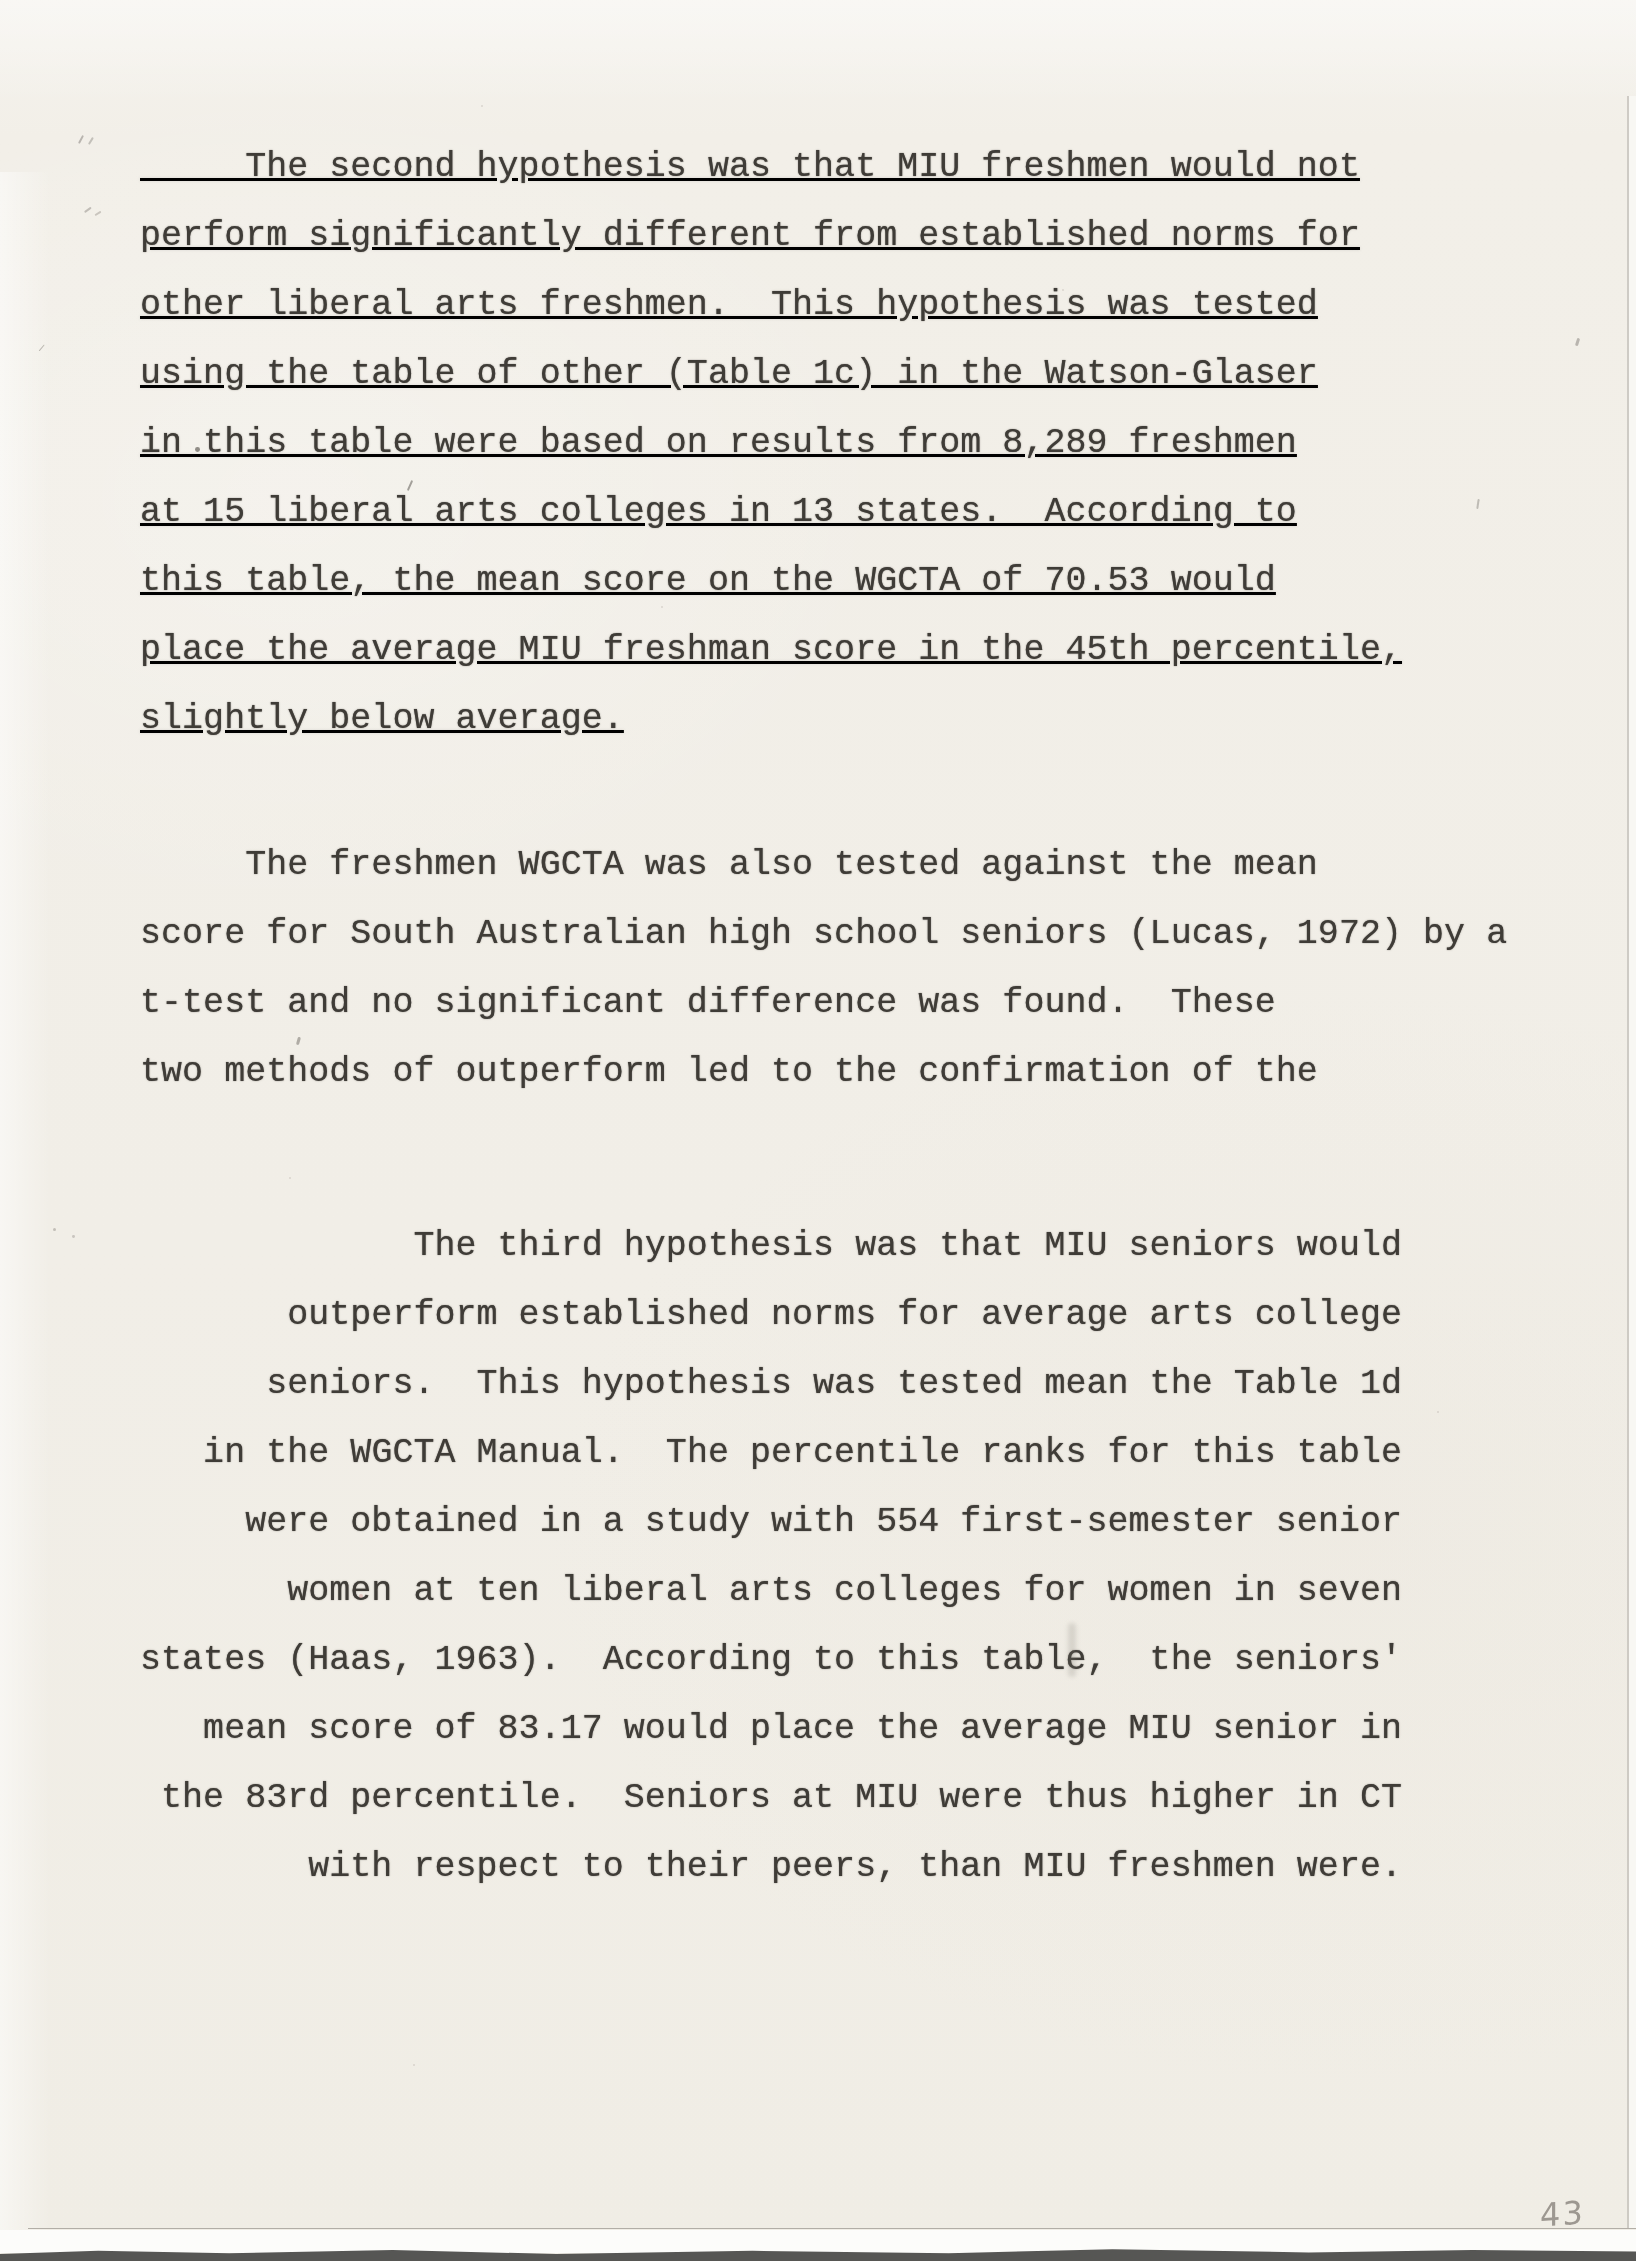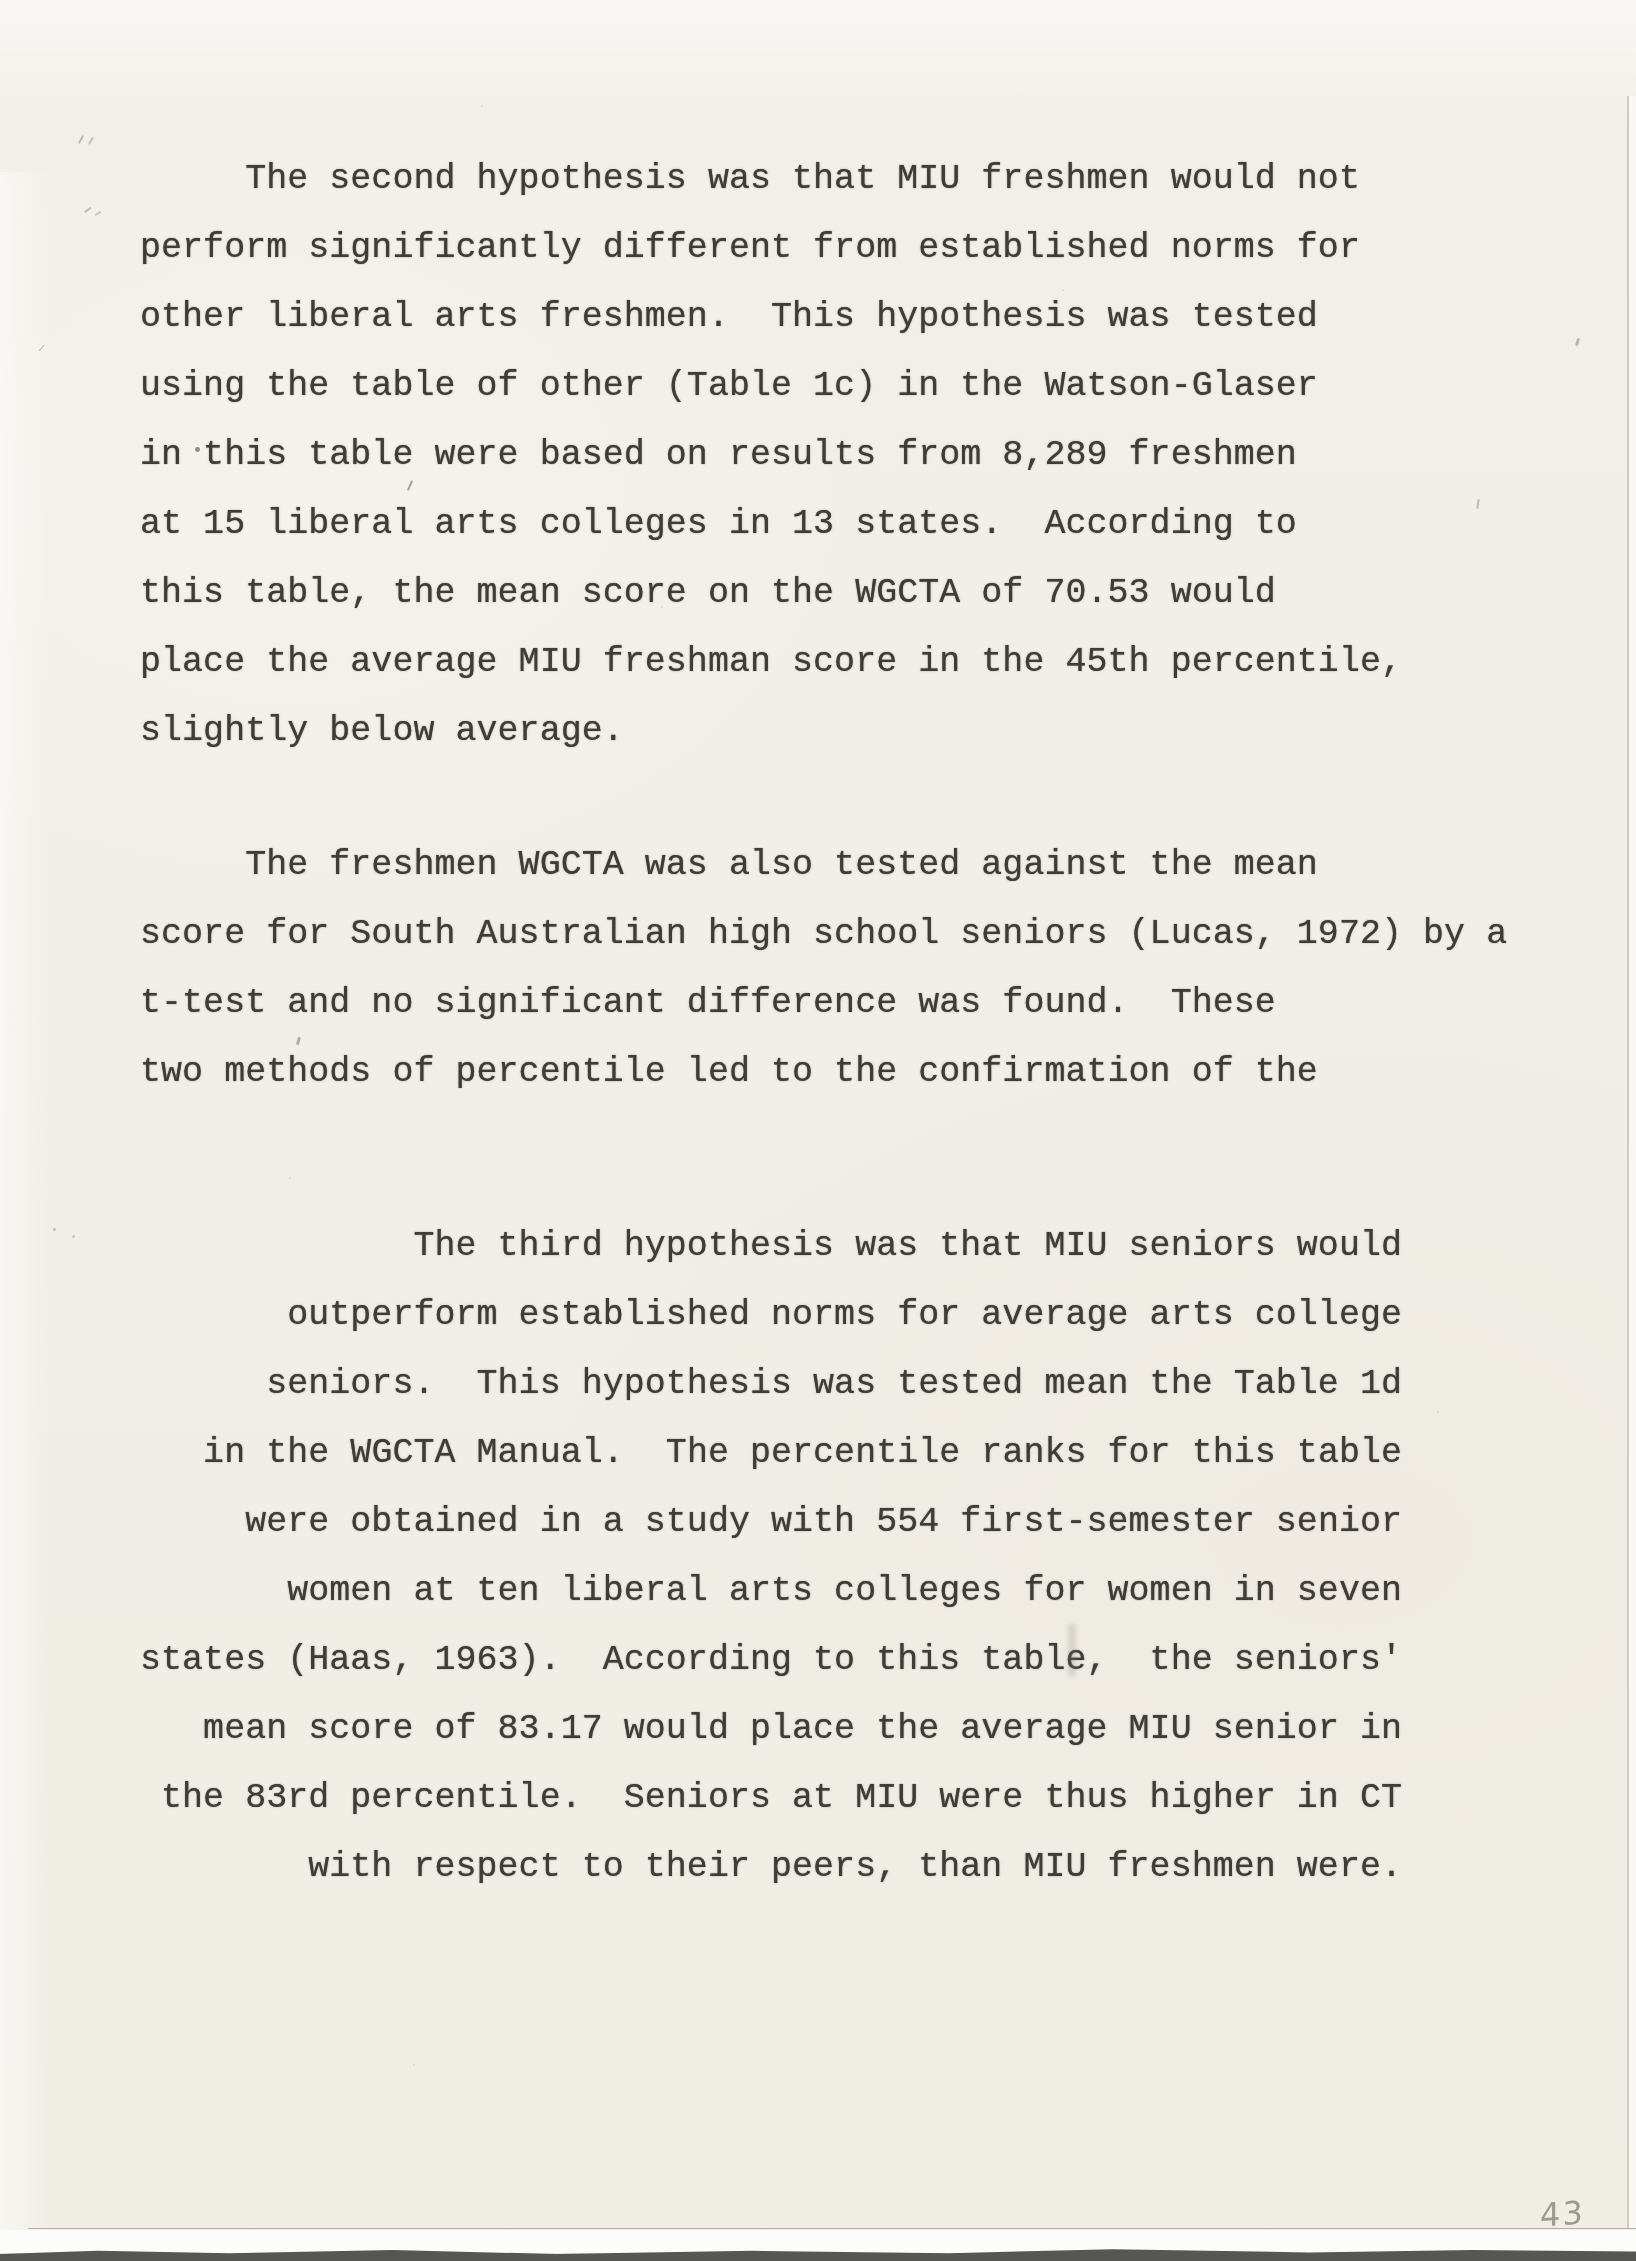--- a/index.html
+++ b/index.html
@@ -22,21 +22,21 @@
     left: 0; top: 0;
     width: 1636px;
     height: 2261px;
     background:
       radial-gradient(894px 619px at 18% 22%, rgba(255,255,255,0.22), rgba(255,255,255,0) 70%),
       radial-gradient(1100px 756px at 82% 68%, rgba(233,228,218,0.30), rgba(233,228,218,0) 72%),
       linear-gradient(180deg, #f5f3ee 0%, #f2efe8 6%, #f1eee7 55%, #f0ede5 100%);
   }
   
   .para { position: absolute; left: 140px; }
-  .p1 { top: 145px; }
+  .p1 { top: 133px; text-decoration: underline; }
   .p2 { top: 831px; }
   .p3 { top: 1212px; text-align: right; }
   .tline {
     height: 69px;
     line-height: 69px;
     white-space: pre;
     font-family: "Liberation Mono", "DejaVu Sans Mono", monospace;
     font-size: 35px;
     letter-spacing: 0.03px;
     color: #3f3c37;
@@ -128,21 +128,21 @@
       <div class="tline">at 15 liberal arts colleges in 13 states.  According to</div>
       <div class="tline">this table, the mean score on the WGCTA of 70.53 would</div>
       <div class="tline">place the average MIU freshman score in the 45th percentile,</div>
       <div class="tline">slightly below average.</div>
     </div>
 
     <div class="para p2">
       <div class="tline">     The freshmen WGCTA was also tested against the mean</div>
       <div class="tline">score for South Australian high school seniors (Lucas, 1972) by a</div>
       <div class="tline">t-test and no significant difference was found.  These</div>
-      <div class="tline">two methods of percentile led to the confirmation of the</div>
+      <div class="tline">two methods of outperform led to the confirmation of the</div>
     </div>
 
     <div class="para p3">
       <div class="tline">     The third hypothesis was that MIU seniors would</div>
       <div class="tline">outperform established norms for average arts college</div>
       <div class="tline">seniors.  This hypothesis was tested mean the Table 1d</div>
       <div class="tline">in the WGCTA Manual.  The percentile ranks for this table</div>
       <div class="tline">were obtained in a study with 554 first-semester senior</div>
       <div class="tline">women at ten liberal arts colleges for women in seven</div>
       <div class="tline">states (Haas, 1963).  According to this table,  the seniors'</div>

